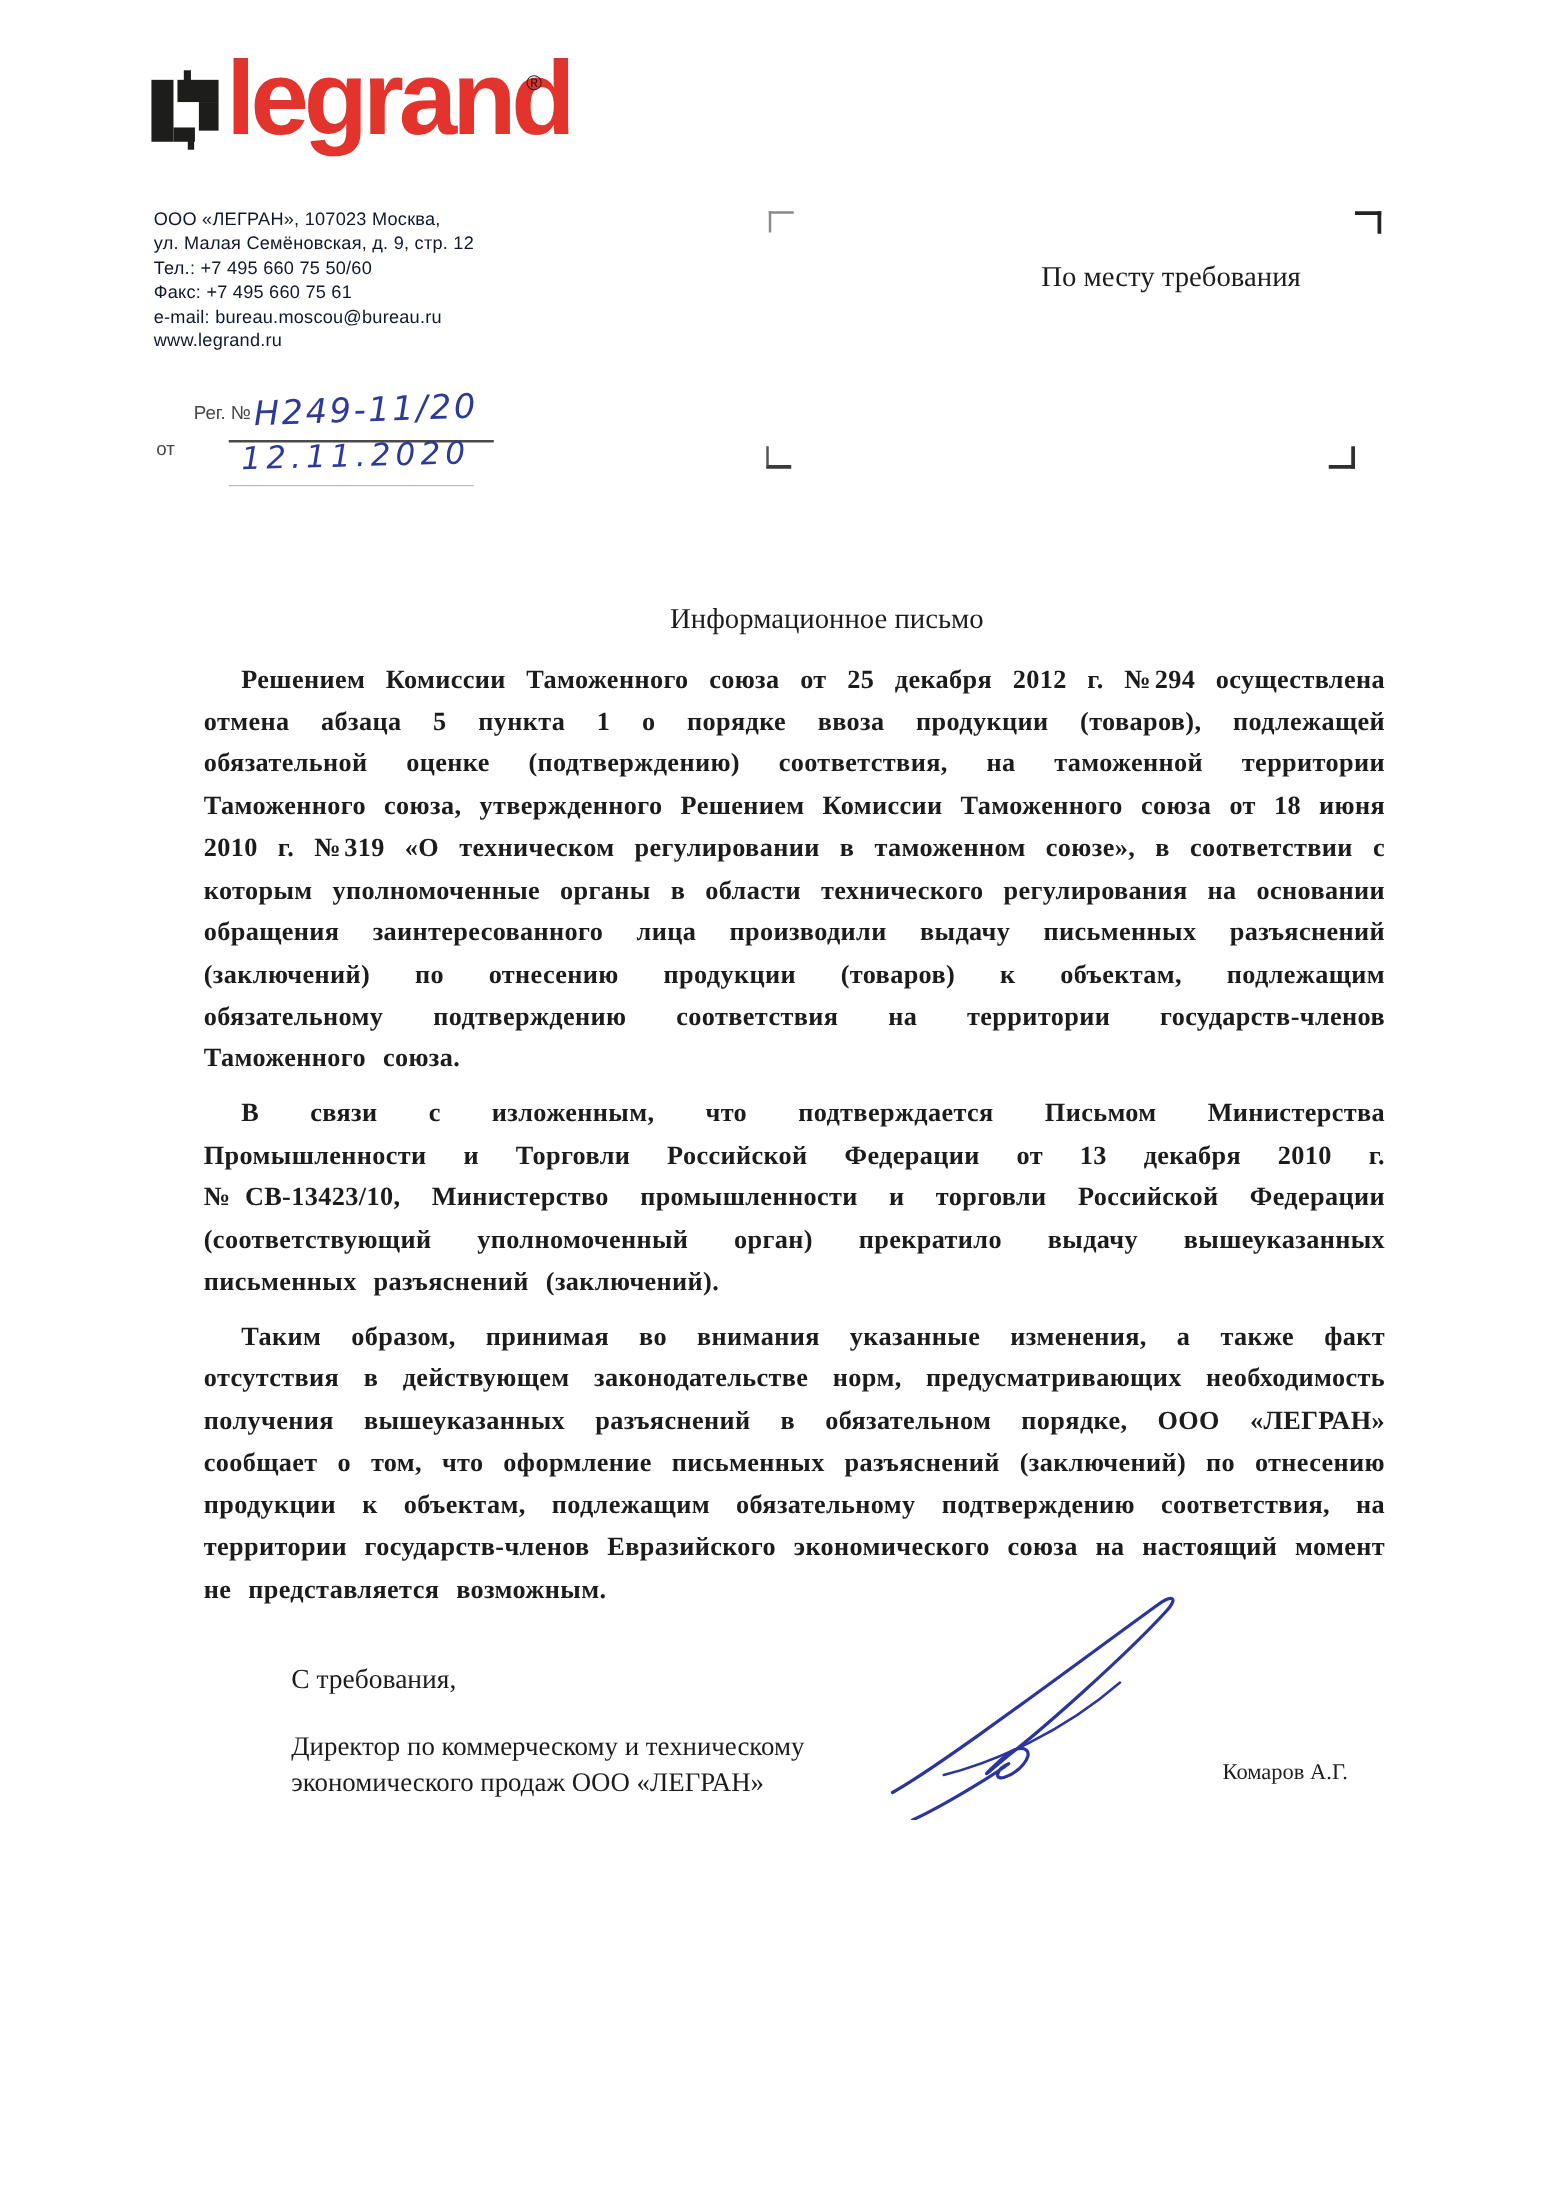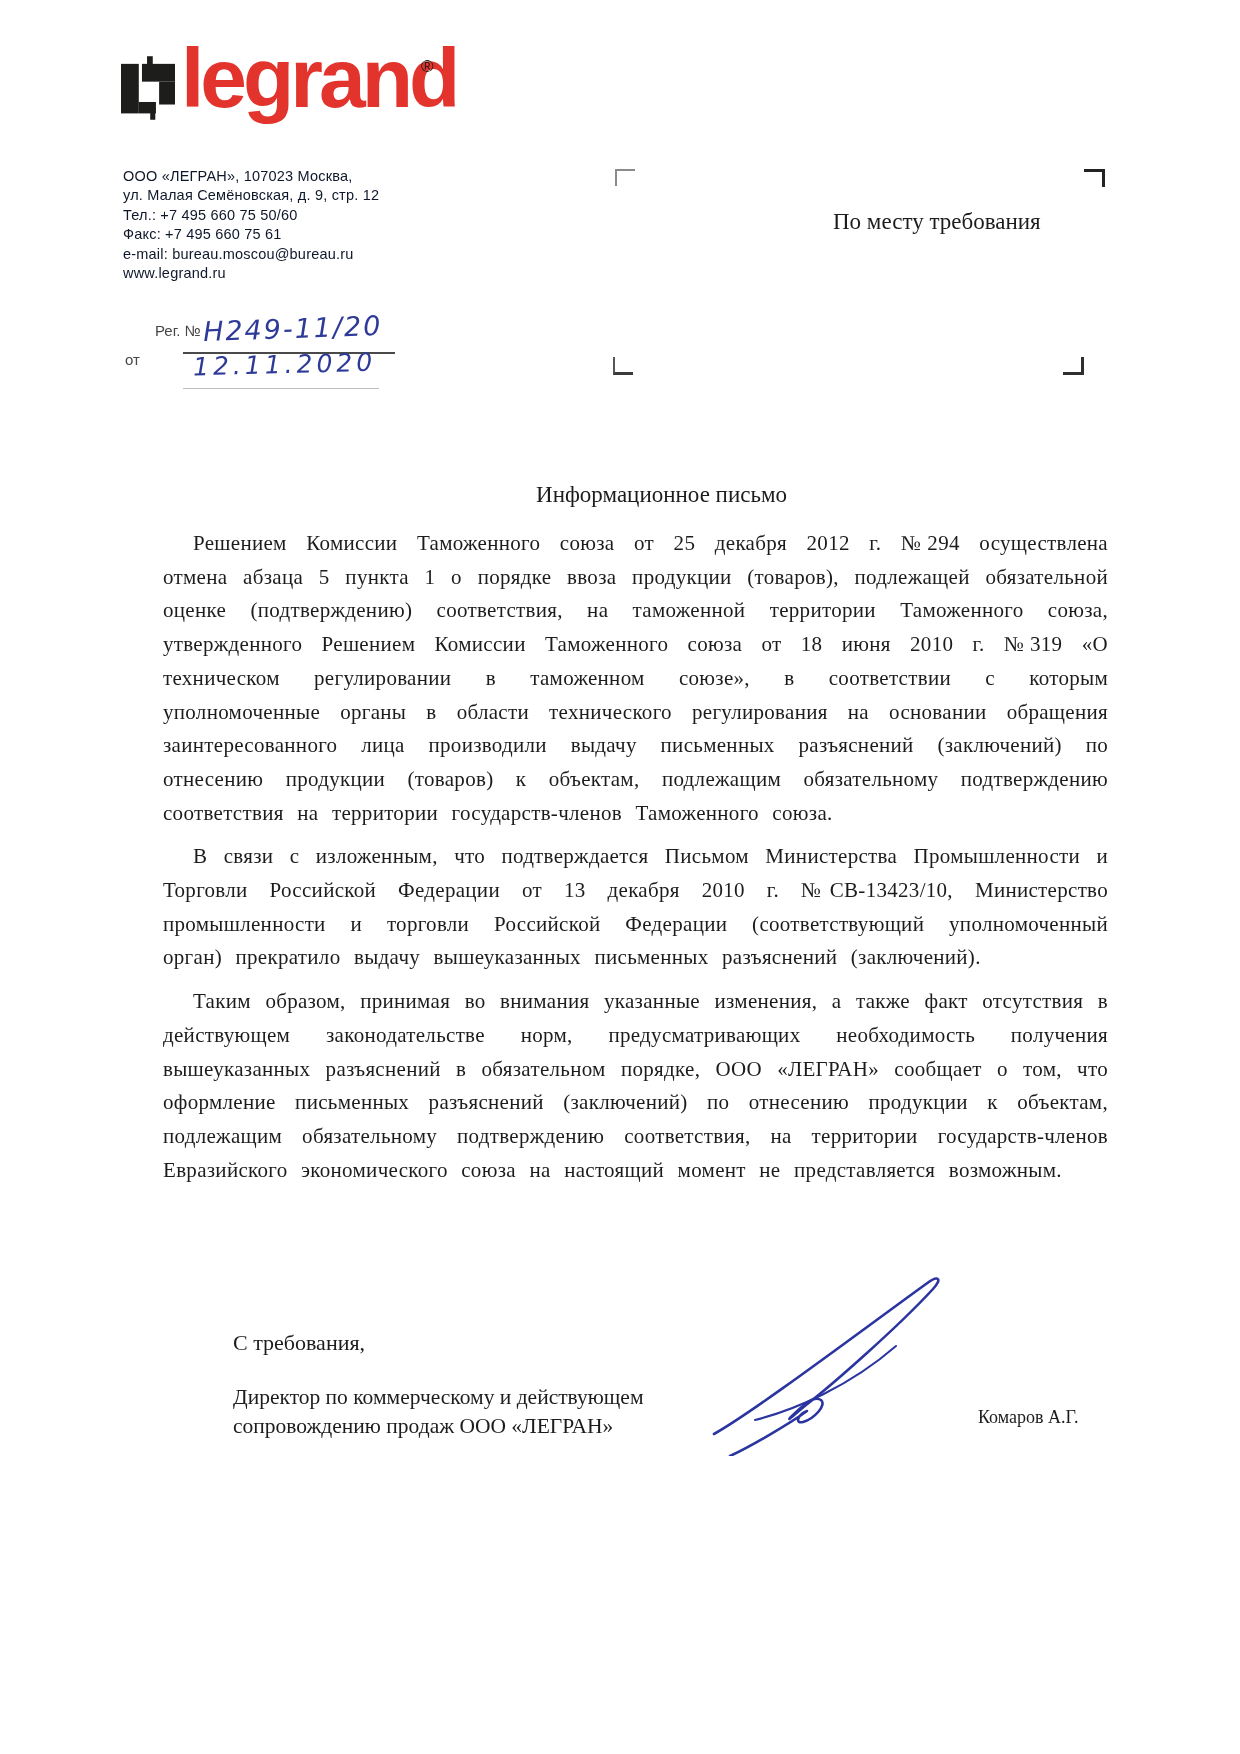--- a/index.html
+++ b/index.html
@@ -49,21 +49,21 @@
   .recipient{position:absolute;left:833px;top:209px;font-size:23px;}
   .title{
     position:absolute;left:163px;top:482px;width:945px;text-align:center;
     font-size:23px;transform:translateX(26px);
   }
   .body-text{
     position:absolute;left:163px;top:527px;width:945px;
     font-size:21px;line-height:33.7px;text-align:justify;
     letter-spacing:.3px;word-spacing:8px;
   }
-  .body-text p{margin:0 0 10px 0;text-indent:30px;}
+  .body-text p{margin:0 0 10px 0;text-indent:30px;font-weight:bold;}
   .closing{position:absolute;left:233px;top:1330px;font-size:22px;}
   .signer-title{position:absolute;left:233px;top:1383px;width:460px;font-size:21.5px;line-height:28.5px;}
   .signature{position:absolute;left:700px;top:1268px;width:270px;height:188px;}
   .signer-name{position:absolute;left:978px;top:1407px;font-size:18px;}
 </style>
 </head>
 <body>
 
 <div class="page">
 
@@ -105,21 +105,21 @@
 
   <div class="title">Информационное письмо</div>
 
   <div class="body-text">
       <p>Решением Комиссии Таможенного союза от 25 декабря 2012 г. №294 осуществлена отмена абзаца 5 пункта 1 о порядке ввоза продукции (товаров), подлежащей обязательной оценке (подтверждению) соответствия, на таможенной территории Таможенного союза, утвержденного Решением Комиссии Таможенного союза от 18 июня 2010 г. №319 «О техническом регулировании в таможенном союзе», в соответствии с которым уполномоченные органы в области технического регулирования на основании обращения заинтересованного лица производили выдачу письменных разъяснений (заключений) по отнесению продукции (товаров) к объектам, подлежащим обязательному подтверждению соответствия на территории государств-членов Таможенного союза.</p>
       <p>В связи с изложенным, что подтверждается Письмом Министерства Промышленности и Торговли Российской Федерации от 13 декабря 2010 г. №СВ-13423/10, Министерство промышленности и торговли Российской Федерации (соответствующий уполномоченный орган) прекратило выдачу вышеуказанных письменных разъяснений (заключений).</p>
       <p>Таким образом, принимая во внимания указанные изменения, а также факт отсутствия в действующем законодательстве норм, предусматривающих необходимость получения вышеуказанных разъяснений в обязательном порядке, ООО «ЛЕГРАН» сообщает о том, что оформление письменных разъяснений (заключений) по отнесению продукции к объектам, подлежащим обязательному подтверждению соответствия, на территории государств-членов Евразийского экономического союза на настоящий момент не представляется возможным.</p>
     </div>
 
   <div class="closing">С требования,</div>
-  <div class="signer-title">Директор по коммерческому и действующем сопровождению продаж ООО «ЛЕГРАН»</div>
+  <div class="signer-title">Директор по коммерческому и техническому экономического продаж ООО «ЛЕГРАН»</div>
 
   <svg class="signature" viewBox="0 0 270 188" xmlns="http://www.w3.org/2000/svg">
     <path d="M14 166 C55 143, 165 60, 226 16 C238 7, 243 10, 233 21
              C198 59, 132 117, 106 137 C95 146, 84 156, 92 148
              C103 137, 114 127, 121 132 C127 137, 114 151, 103 154
              C95 156, 97 147, 107 143 C92 154, 52 178, 30 188" fill="none" stroke="#2b35a0" stroke-width="2.6" stroke-linecap="round" stroke-linejoin="round"></path>
     <path d="M55 152 C95 142, 150 118, 196 78" fill="none" stroke="#2b35a0" stroke-width="2" stroke-linecap="round"></path>
   </svg>
 
   <div class="signer-name">Комаров А.Г.</div>

